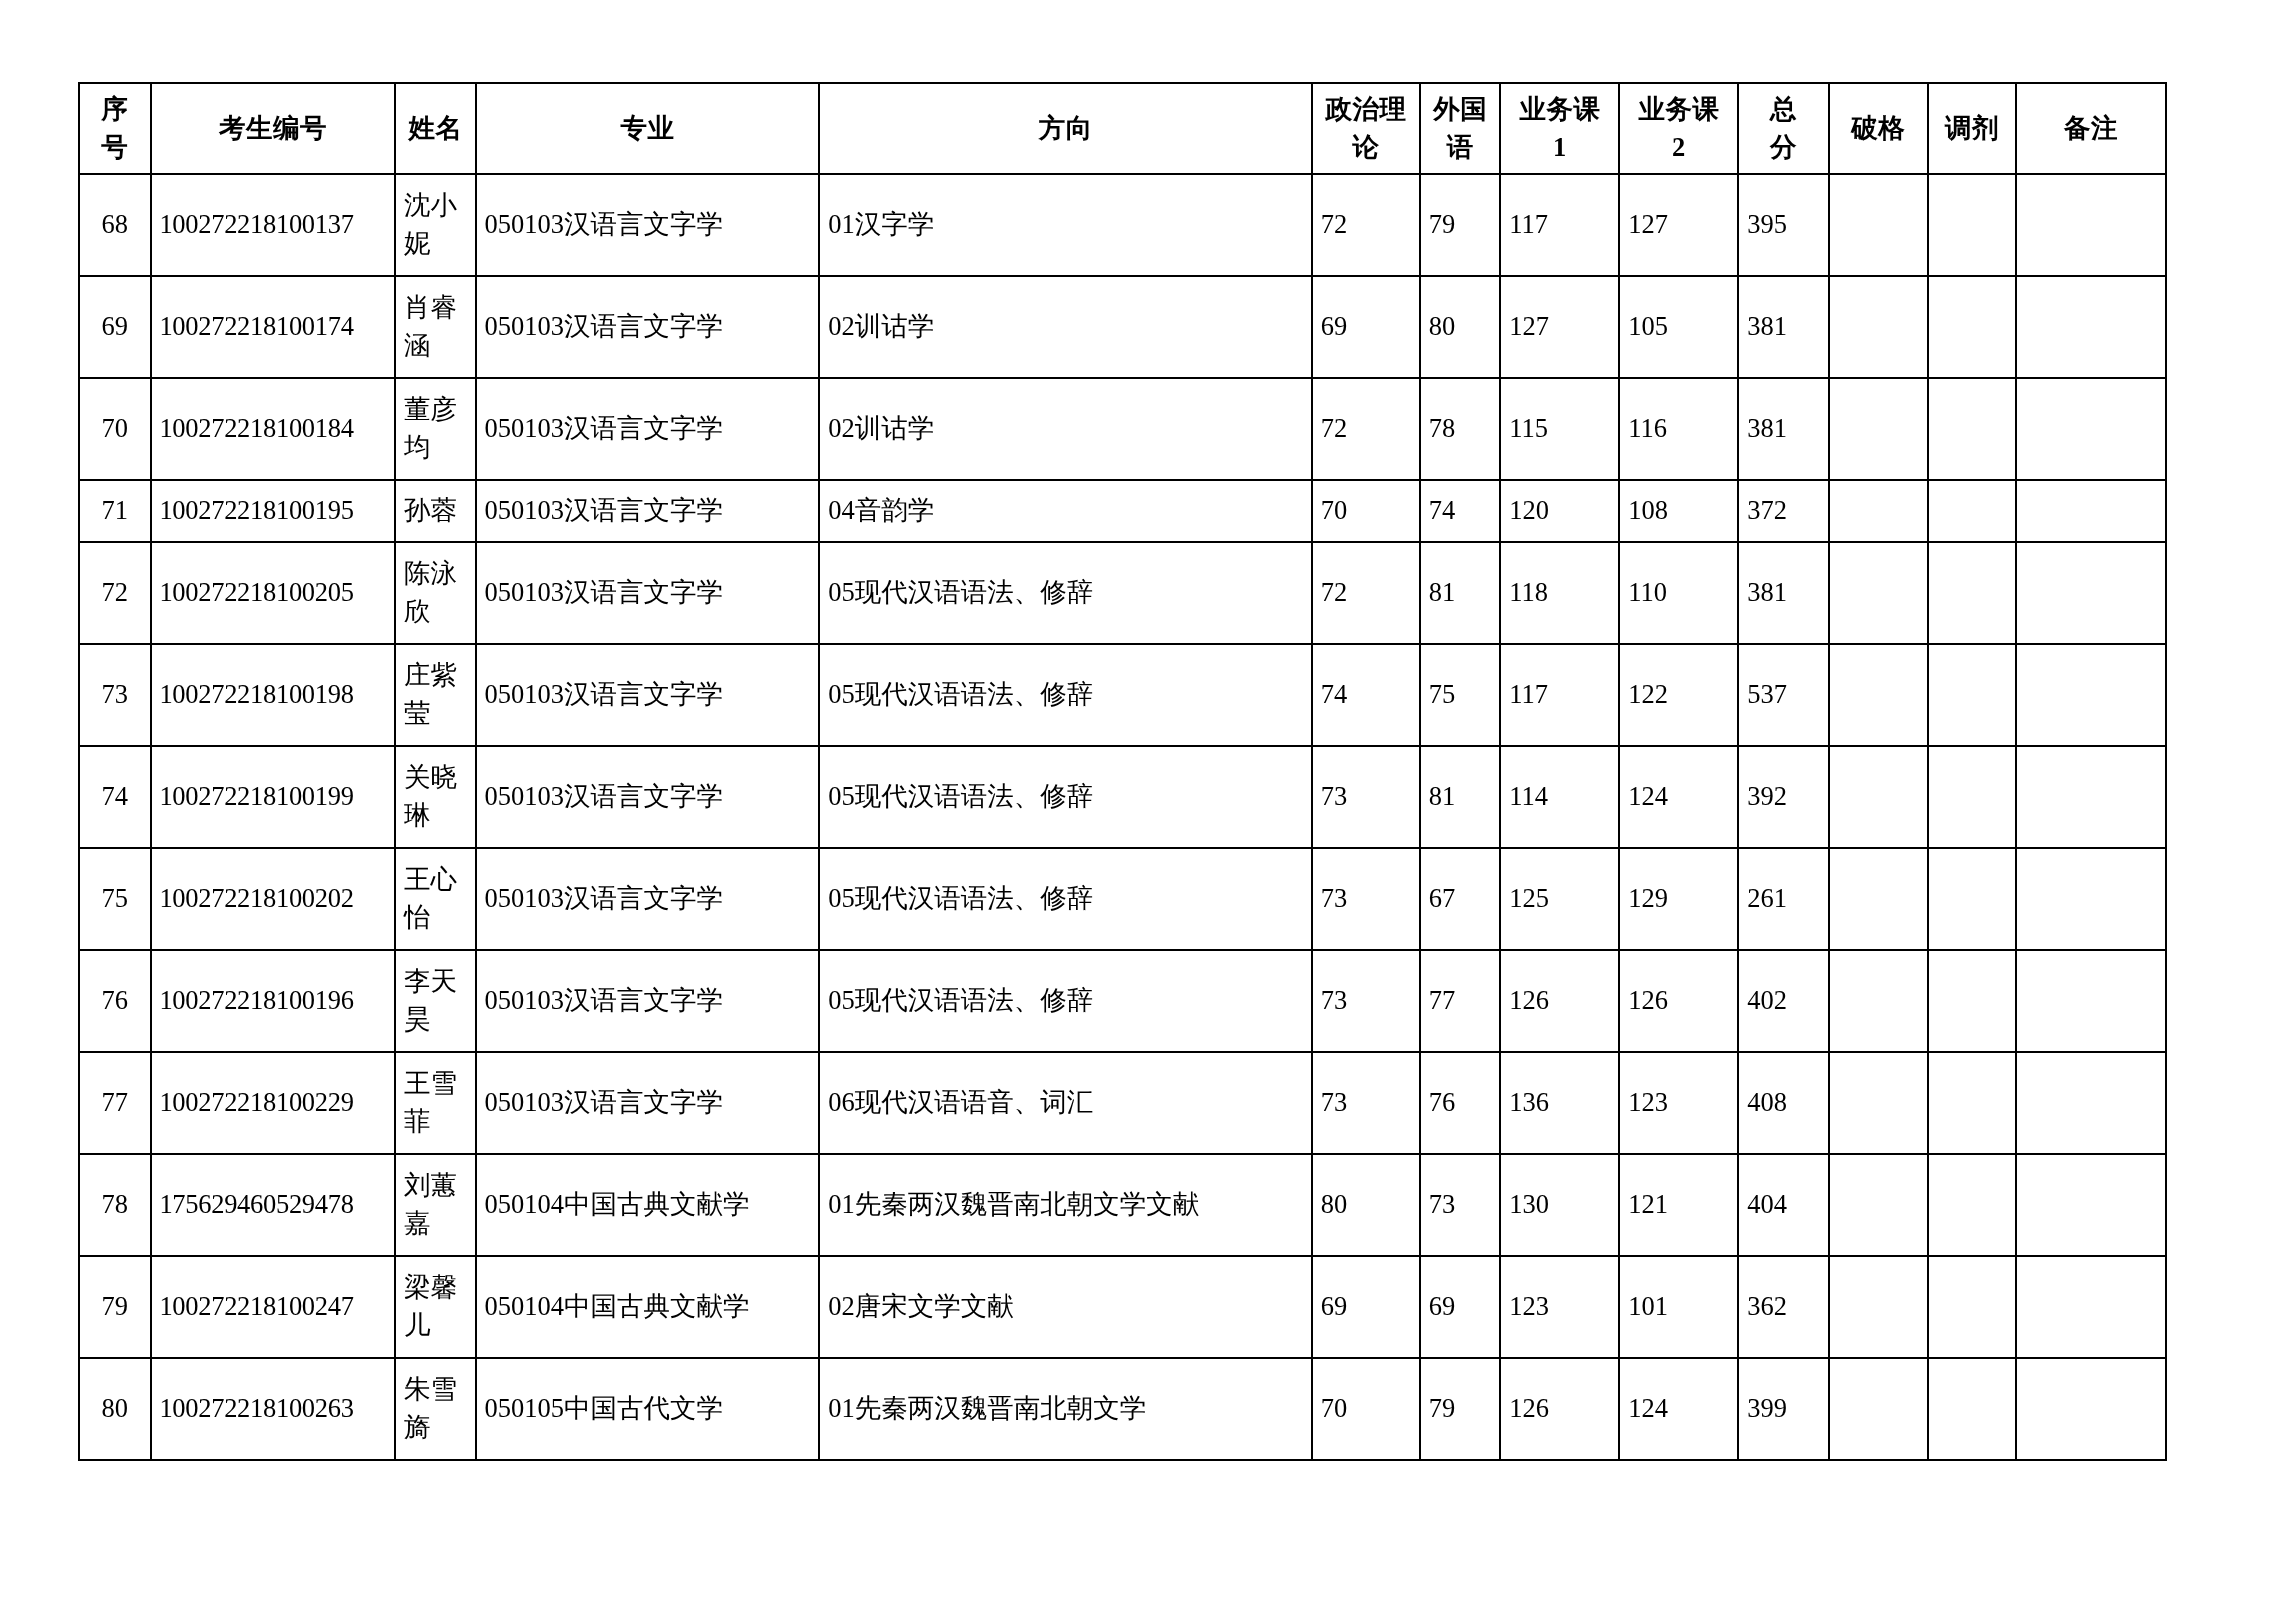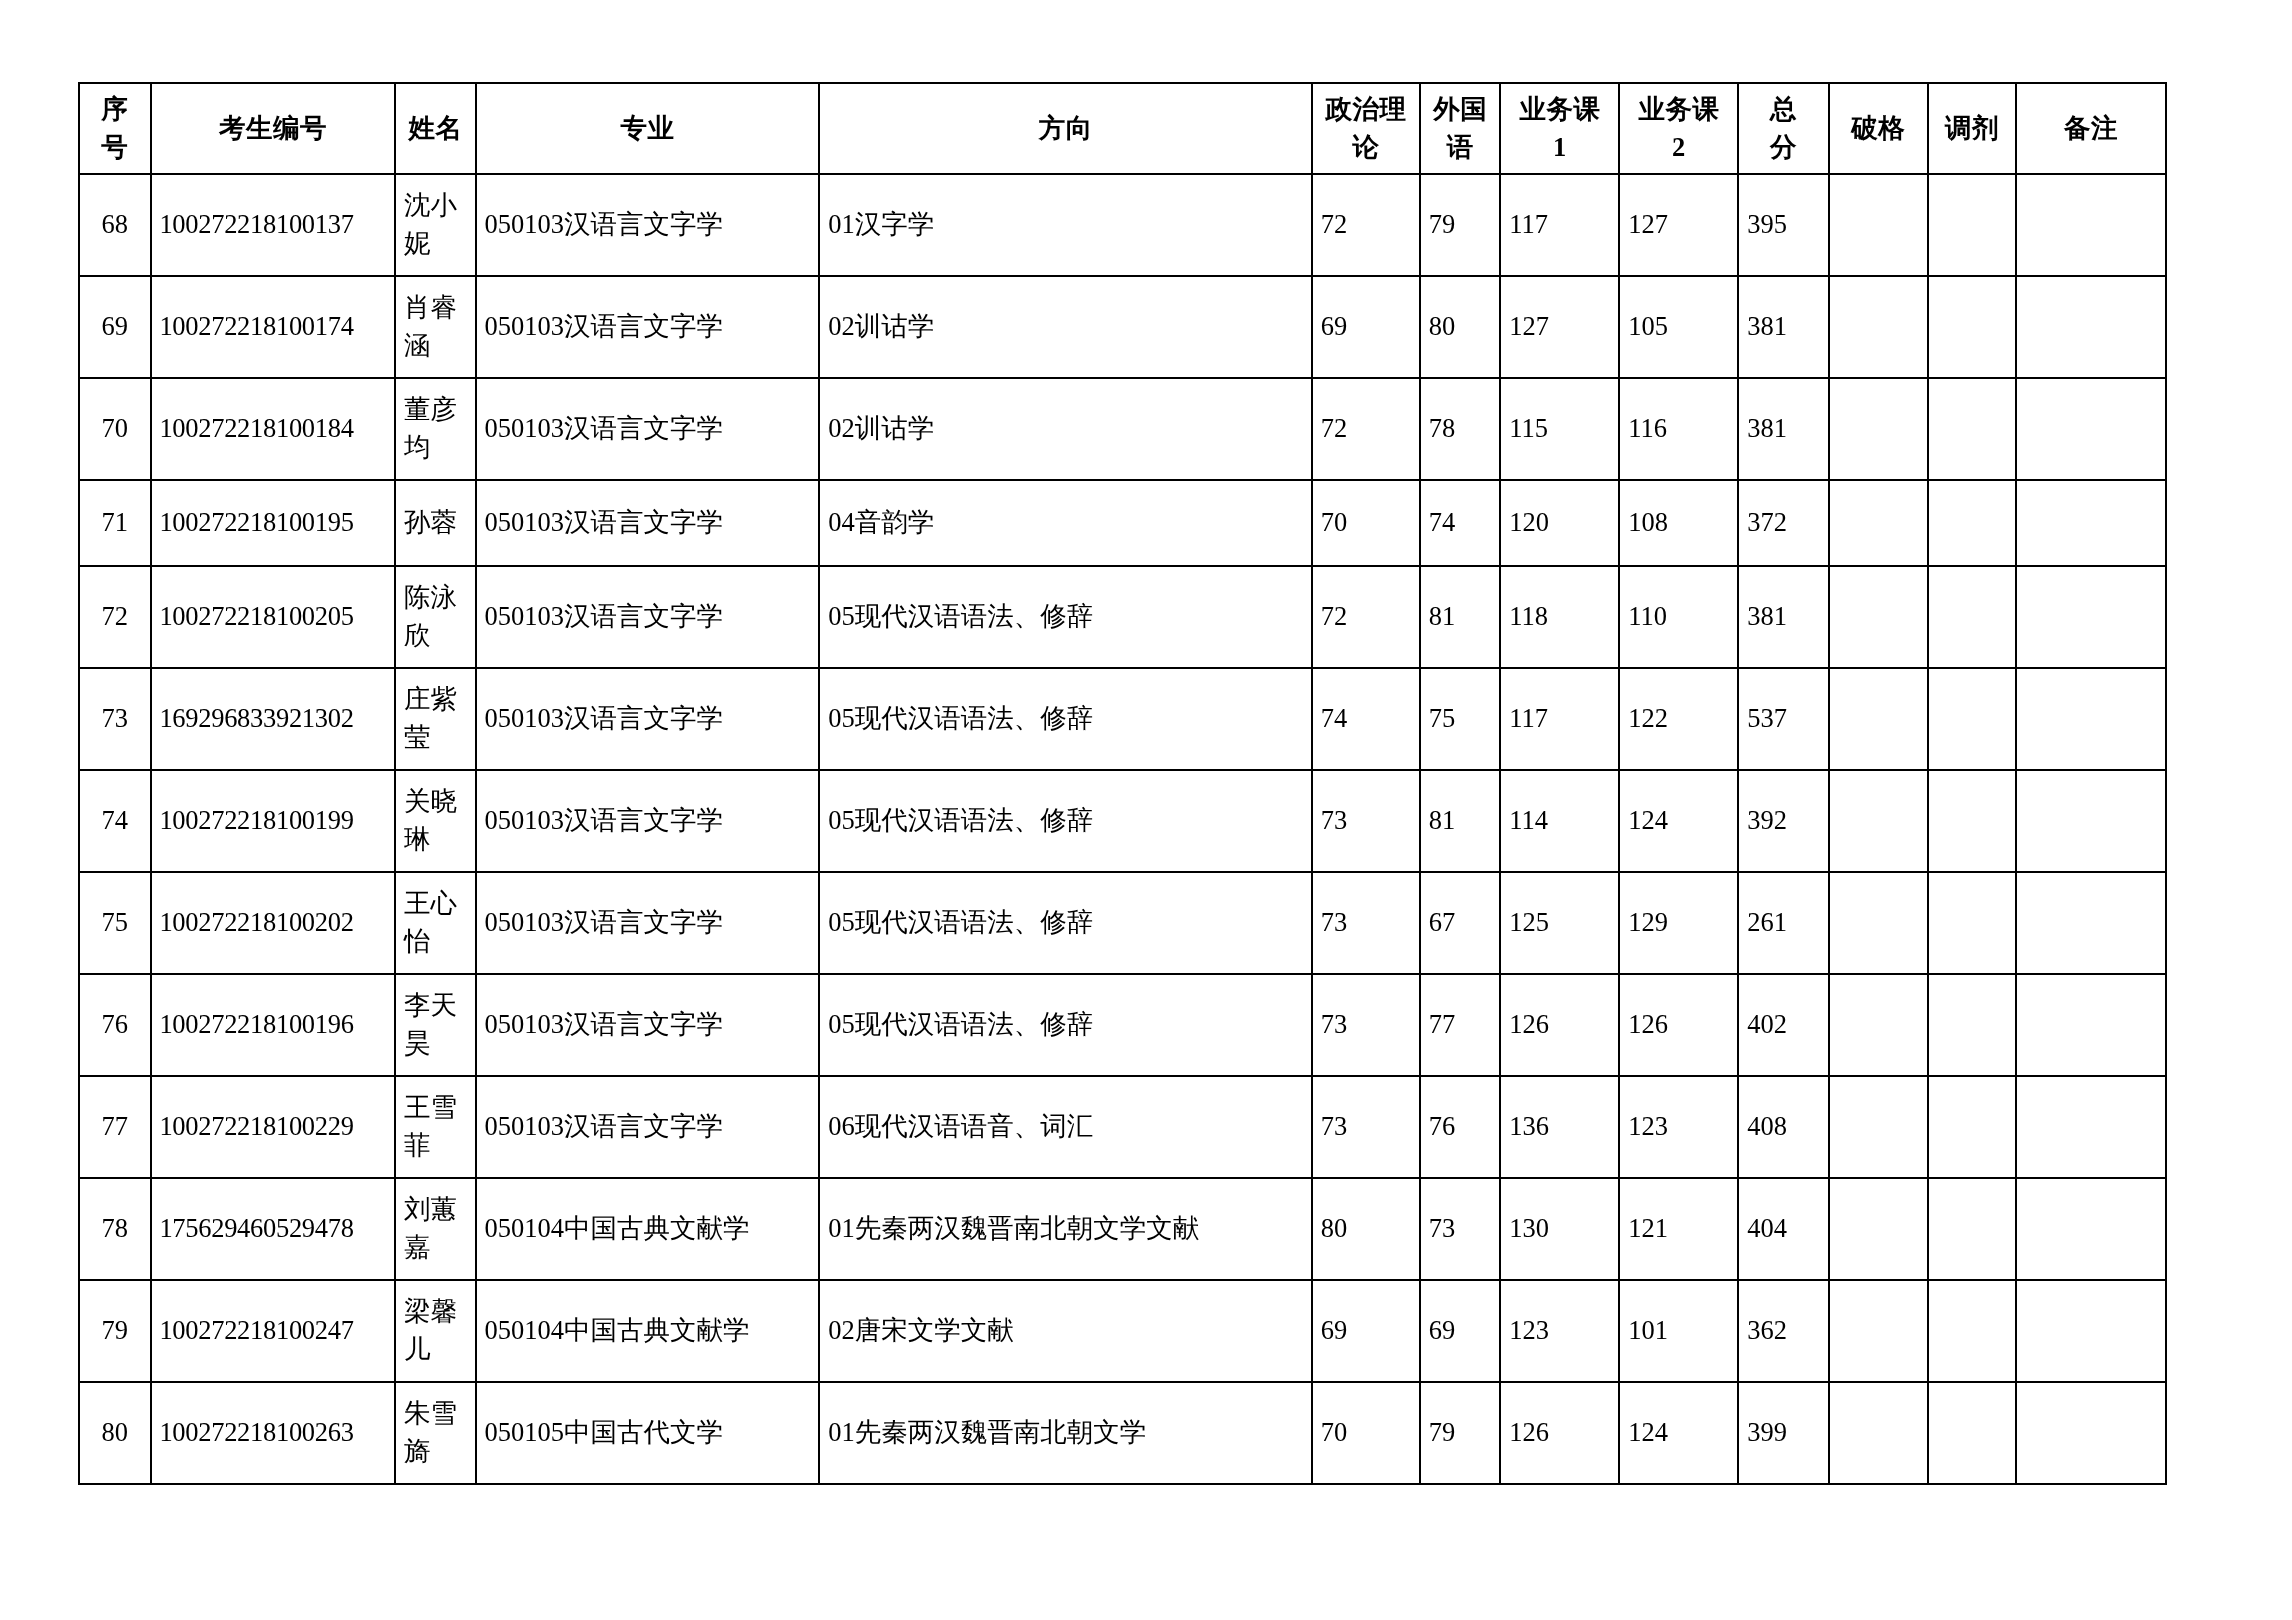--- a/index.html
+++ b/index.html
@@ -78,21 +78,21 @@
   
   td.cell-index     { text-align: center; }
   td.cell-number    { text-align: left; padding-left: 9.8px; letter-spacing: -0.3px; margin-top: 8px; }
   td.cell-name      { text-align: left; padding-left: 5.9px; padding-right: 2px; line-height: 1.38; border-radius: 14px; }
   td.cell-major     { text-align: left; padding-left: 9.8px; }
   td.cell-direction { text-align: left; padding-left: 9.8px; }
   td.cell-score     { text-align: left; padding-left: 11.8px; }
   td.cell-blank     { text-align: center; }
 
   
-  tr.data-row { height: 86px; }
+  tr.data-row { height: 62px; }
   tr.data-row.tall { height: 102px; }
 </style>
 </head>
 <body>
 
 <div class="page">
   <div class="table-wrap">
     <table class="score-table">
       <colgroup>
         <col class="c-index">
@@ -215,21 +215,21 @@
             <td class="cell-score">81</td>
             <td class="cell-score">118</td>
             <td class="cell-score">110</td>
             <td class="cell-score">381</td>
             <td class="cell-blank"></td>
             <td class="cell-blank"></td>
             <td class="cell-blank"></td>
           </tr>
           <tr class="data-row tall">
             <td class="cell-index">73</td>
-            <td class="cell-number">169296833921302</td>
+            <td class="cell-number">100272218100198</td>
             <td class="cell-name">庄紫莹</td>
             <td class="cell-major">050103汉语言文字学</td>
             <td class="cell-direction">05现代汉语语法、修辞</td>
             <td class="cell-score">74</td>
             <td class="cell-score">75</td>
             <td class="cell-score">117</td>
             <td class="cell-score">122</td>
             <td class="cell-score">537</td>
             <td class="cell-blank"></td>
             <td class="cell-blank"></td>

